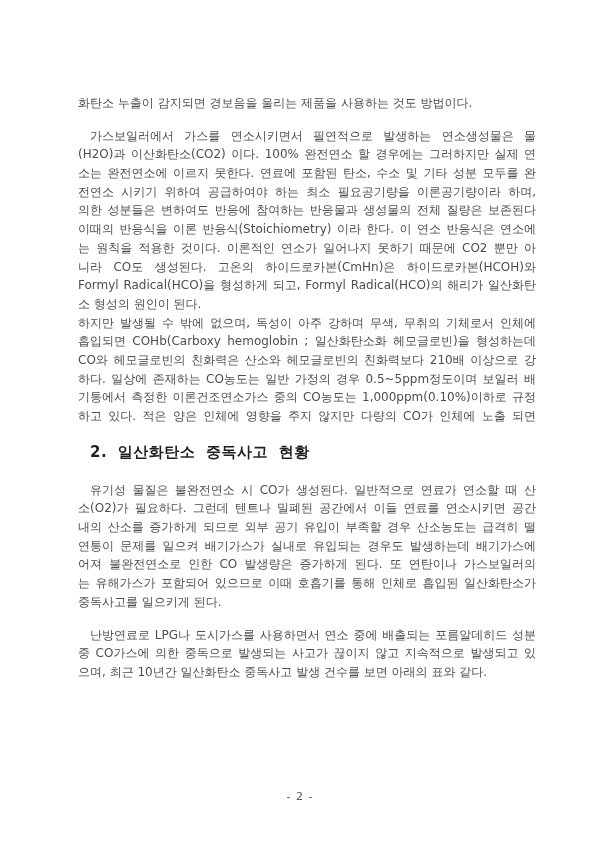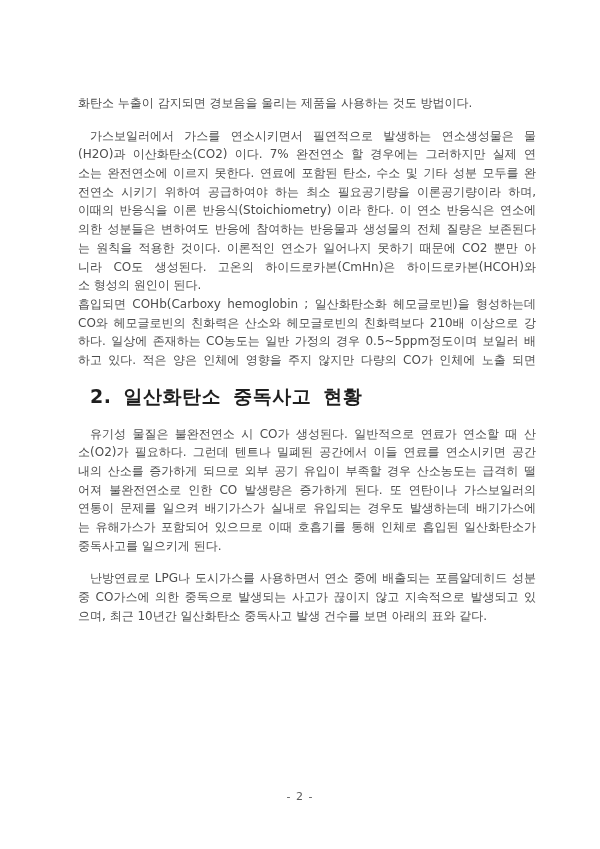--- a/index.html
+++ b/index.html
@@ -35,21 +35,21 @@
     text-align-last: justify;
   }
   .line.last {
     text-align-last: left;
   }
   .line.ind {
     text-indent: 12px;
     margin-top: 14px;
   }
   .heading {
-    font-size: 19px;
+    font-size: 15px;
     font-weight: bold;
     color: #1f1f1f;
     line-height: 24px;
     margin: 14px 0 17px 12px;
     word-spacing: 5px;
     letter-spacing: 0.5px;
   }
   .footer {
     position: absolute;
     left: 0;
@@ -64,42 +64,45 @@
 </head>
 <body>
 
 <div class="page">
   <div class="text-block">
     <div class="para">
         <div class="line last">화탄소 누출이 감지되면 경보음을 울리는 제품을 사용하는 것도 방법이다.</div>
       </div>
     <div class="para">
         <div class="line ind">가스보일러에서 가스를 연소시키면서 필연적으로 발생하는 연소생성물은 물</div>
-        <div class="line">(H2O)과 이산화탄소(CO2) 이다. 7% 완전연소 할 경우에는 그러하지만 실제 연</div>
+        <div class="line">(H2O)과 이산화탄소(CO2) 이다. 100% 완전연소 할 경우에는 그러하지만 실제 연</div>
         <div class="line">소는 완전연소에 이르지 못한다. 연료에 포함된 탄소, 수소 및 기타 성분 모두를 완</div>
         <div class="line">전연소 시키기 위하여 공급하여야 하는 최소 필요공기량을 이론공기량이라 하며,</div>
+        <div class="line">의한 성분들은 변하여도 반응에 참여하는 반응물과 생성물의 전체 질량은 보존된다</div>
         <div class="line">이때의 반응식을 이론 반응식(Stoichiometry) 이라 한다. 이 연소 반응식은 연소에</div>
-        <div class="line">의한 성분들은 변하여도 반응에 참여하는 반응물과 생성물의 전체 질량은 보존된다</div>
         <div class="line">는 원칙을 적용한 것이다. 이론적인 연소가 일어나지 못하기 때문에 CO2 뿐만 아</div>
         <div class="line">니라 CO도 생성된다. 고온의 하이드로카본(CmHn)은 하이드로카본(HCOH)와</div>
+        <div class="line">Formyl Radical(HCO)을 형성하게 되고, Formyl Radical(HCO)의 해리가 일산화탄</div>
         <div class="line last">소 형성의 원인이 된다.</div>
       </div>
     <div class="para">
+        <div class="line">하지만 발생될 수 밖에 없으며, 독성이 아주 강하며 무색, 무취의 기체로서 인체에</div>
         <div class="line">흡입되면 COHb(Carboxy hemoglobin ; 일산화탄소화 헤모글로빈)을 형성하는데</div>
         <div class="line">CO와 헤모글로빈의 친화력은 산소와 헤모글로빈의 친화력보다 210배 이상으로 강</div>
         <div class="line">하다. 일상에 존재하는 CO농도는 일반 가정의 경우 0.5~5ppm정도이며 보일러 배</div>
+        <div class="line">기통에서 측정한 이론건조연소가스 중의 CO농도는 1,000ppm(0.10%)이하로 규정</div>
         <div class="line">하고 있다. 적은 양은 인체에 영향을 주지 않지만 다량의 CO가 인체에 노출 되면</div>
       </div>
     <h2 class="heading">2. 일산화탄소 중독사고 현황</h2>
     <div class="para">
         <div class="line ind">유기성 물질은 불완전연소 시 CO가 생성된다. 일반적으로 연료가 연소할 때 산</div>
         <div class="line">소(O2)가 필요하다. 그런데 텐트나 밀폐된 공간에서 이들 연료를 연소시키면 공간</div>
         <div class="line">내의 산소를 증가하게 되므로 외부 공기 유입이 부족할 경우 산소농도는 급격히 떨</div>
+        <div class="line">연통이 문제를 일으켜 배기가스가 실내로 유입되는 경우도 발생하는데 배기가스에</div>
         <div class="line">어져 불완전연소로 인한 CO 발생량은 증가하게 된다. 또 연탄이나 가스보일러의</div>
-        <div class="line">연통이 문제를 일으켜 배기가스가 실내로 유입되는 경우도 발생하는데 배기가스에</div>
         <div class="line">는 유해가스가 포함되어 있으므로 이때 호흡기를 통해 인체로 흡입된 일산화탄소가</div>
         <div class="line last">중독사고를 일으키게 된다.</div>
       </div>
     <div class="para">
         <div class="line ind">난방연료로 LPG나 도시가스를 사용하면서 연소 중에 배출되는 포름알데히드 성분</div>
         <div class="line">중 CO가스에 의한 중독으로 발생되는 사고가 끊이지 않고 지속적으로 발생되고 있</div>
         <div class="line last">으며, 최근 10년간 일산화탄소 중독사고 발생 건수를 보면 아래의 표와 같다.</div>
       </div>
   </div>
   <div class="footer">- 2 -</div>

